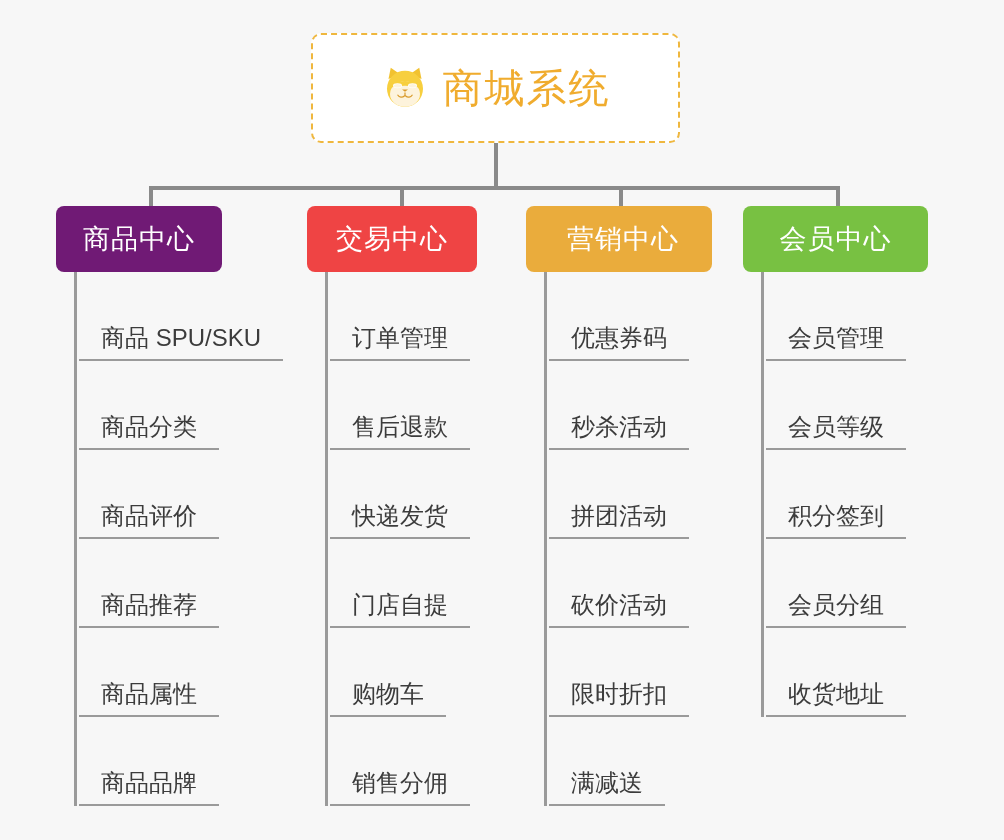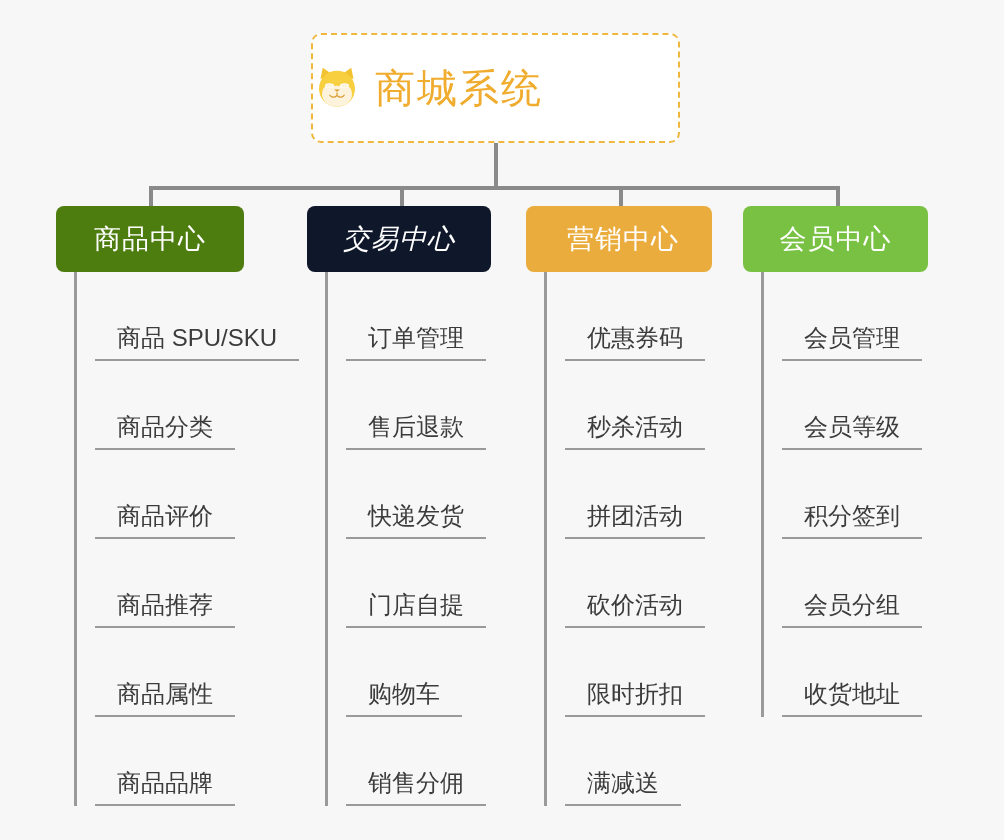--- a/index.html
+++ b/index.html
@@ -26,21 +26,21 @@
     left: 311px;
     top: 33px;
     width: 369px;
     height: 110px;
     box-sizing: border-box;
     background: #ffffff;
     border: 2px dashed #efb73e;
     border-radius: 10px;
     display: flex;
     align-items: center;
-    justify-content: flex-start;
+    justify-content: center;
     gap: 14px;
   }
   .root-icon {
     width: 48px;
     height: 48px;
     flex: 0 0 48px;
     position: relative;
   }
   .root-title {
     font-size: 40px;
@@ -82,21 +82,21 @@
     border-left: 3px solid #9a9a9a;
     margin-left: 18px;
   }
   .leaf {
     position: relative;
     height: 89px;
     box-sizing: border-box;
     display: flex;
     align-items: flex-end;
     margin-left: -18px;
-    padding-left: 18px;
+    padding-left: 2px;
   }
   .leaf-inner {
     display: inline-block;
     border-bottom: 2px solid #9a9a9a;
     padding: 0 22px 7px 22px;
     font-size: 24px;
     color: #3c3c3c;
     white-space: nowrap;
     line-height: 1.15;
   }
@@ -136,21 +136,21 @@
   </div>
 
   <div class="conn conn-v" style="left: 494px; top: 143px; height: 47px; background: rgb(138, 138, 138);"></div>
   <div class="conn conn-h" style="left: 149px; top: 186px; width: 691px; background: rgb(138, 138, 138);"></div>
   <div class="conn conn-v" style="left: 149px; top: 186px; height: 22px; background: rgb(138, 138, 138);"></div>
   <div class="conn conn-v" style="left: 400px; top: 186px; height: 22px; background: rgb(138, 138, 138);"></div>
   <div class="conn conn-v" style="left: 619px; top: 186px; height: 22px; background: rgb(138, 138, 138);"></div>
   <div class="conn conn-v" style="left: 836px; top: 186px; height: 22px; background: rgb(138, 138, 138);"></div>
 
   <div class="column" style="left:56px; width:200px;">
-    <div class="cat-box" style="width: 188px; background: #4d7c0f;">
+    <div class="cat-box" style="width: 166px; background: #701a75;">
       <span>商品中心</span>
     </div>
     <div class="branch">
       <div class="leaf">
           <span class="leaf-inner">商品 SPU/SKU</span>
         </div>
       <div class="leaf">
           <span class="leaf-inner">商品分类</span>
         </div>
       <div class="leaf">
@@ -162,21 +162,21 @@
       <div class="leaf">
           <span class="leaf-inner">商品属性</span>
         </div>
       <div class="leaf">
           <span class="leaf-inner">商品品牌</span>
         </div>
     </div>
   </div>
 
   <div class="column" style="left:307px; width:190px;">
-    <div class="cat-box" style="width: 184px; background: #0f172a; font-style: italic;">
+    <div class="cat-box" style="width: 170px; background: #ef4444;">
       <span>交易中心</span>
     </div>
     <div class="branch">
       <div class="leaf">
           <span class="leaf-inner">订单管理</span>
         </div>
       <div class="leaf">
           <span class="leaf-inner">售后退款</span>
         </div>
       <div class="leaf">

